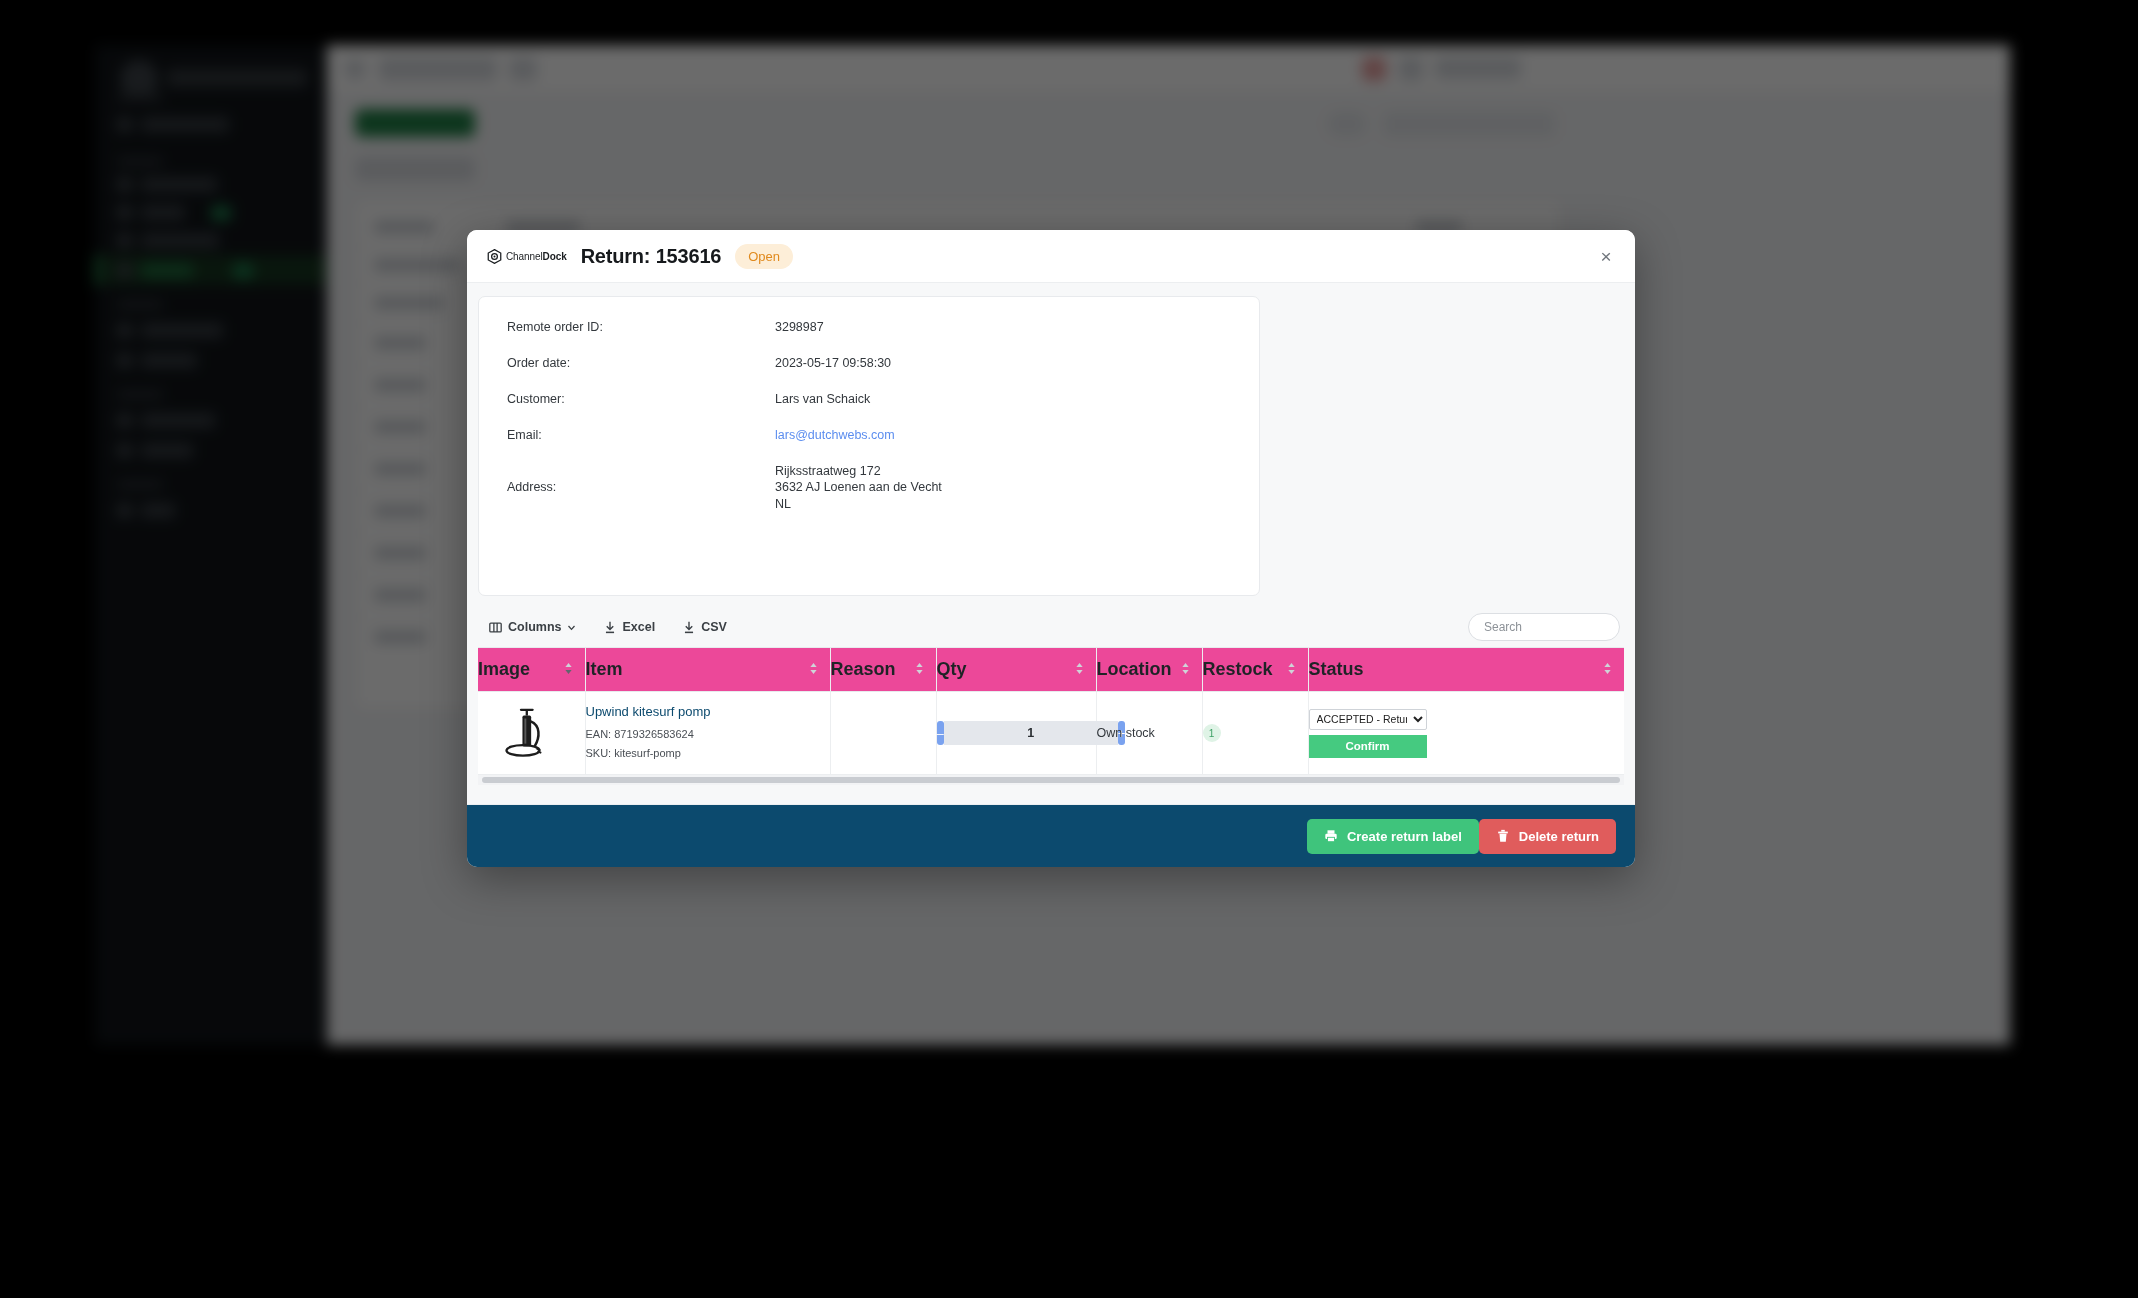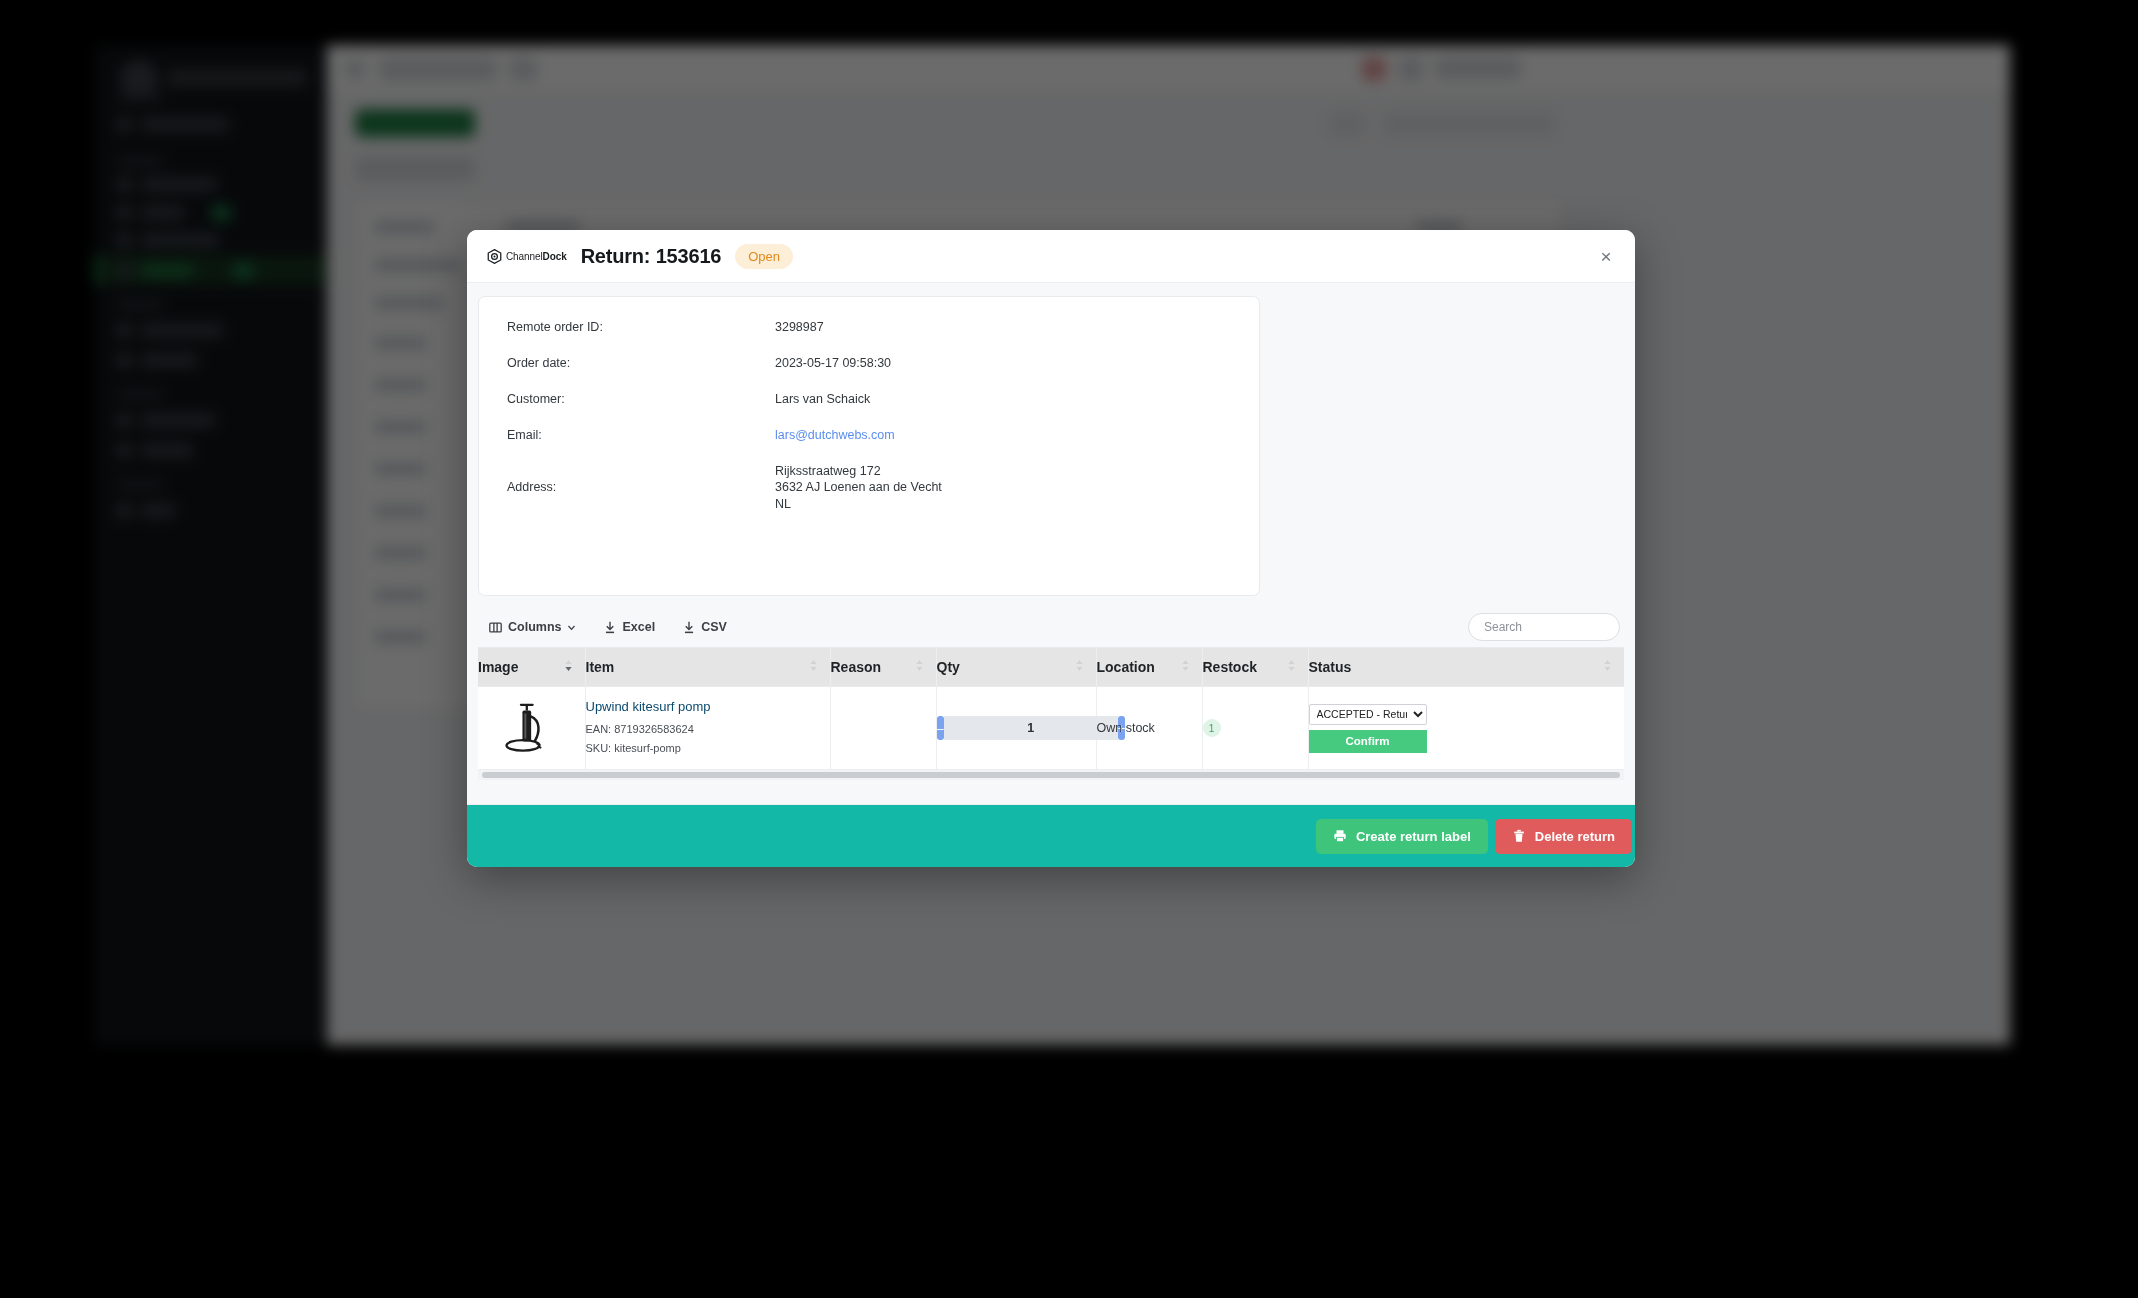--- a/index.html
+++ b/index.html
@@ -188,23 +188,23 @@
     border-radius: 15px; padding: 0 15px; font-size: 12px;
     color: #33383d; outline: none; background: #fff;
     font-family: "Liberation Sans", sans-serif;
   }
   .search-input::placeholder { color: #8d9298; }
 
   
   .tbl-wrap { background: #fff; border-top: 1px solid #e8eaed; }
   table.grid { width: 100%; border-collapse: collapse; table-layout: fixed; }
   table.grid th {
-    font-size: 14px; font-weight: 700; color: #1f2326;
+    font-size: 18px; font-weight: 700; color: #1f2326;
     text-align: left; padding: 11px 0 11px 0; border-bottom: 1px solid #e8eaed;
-    background: #e5e5e5; position: relative;
+    background: #ec4899; position: relative;
   }
   table.grid th .th-in { display: flex; align-items: center; justify-content: space-between; padding-right: 12px;}
   table.grid td {
     padding: 12px 0; vertical-align: middle; font-size: 12.5px; color: #33383d;
     border-bottom: 1px solid #eceef0;
   }
   .col-sep { border-right: 1px solid #eceef0; }
   .sort-ic { display: inline-block; width: 9px; }
   .prod-img {
     width: 58px; height: 58px; display: block; margin-left: 14px;
@@ -244,24 +244,24 @@
   .hscroll {
     height: 10px; background: #f2f3f5; position: relative;
   }
   .hscroll i {
     position: absolute; left: 4px; top: 2px; right: 4px; height: 6px;
     border-radius: 3px; background: #c9ccd1; display: block;
   }
 
   
   .modal-footer {
-    flex: 0 0 63px; height: 63px; background: #14b8a6;
+    flex: 0 0 63px; height: 63px; background: #0c4a6e;
     border-top: 1px solid #eceef0;
     display: flex; align-items: center; justify-content: flex-end;
-    gap: 7px; padding: 0 3px;
+    gap: 0; padding: 0 19px;
   }
   .ft-btn {
     display: flex; align-items: center; gap: 9px;
     border: none; border-radius: 5px; cursor: pointer;
     font-family: "Liberation Sans", sans-serif;
     font-size: 13px; font-weight: 700; color: #fff;
     padding: 10px 17px;
   }
   .ft-green { background: #3fc47c; }
   .ft-red { background: #e05c5c; }

